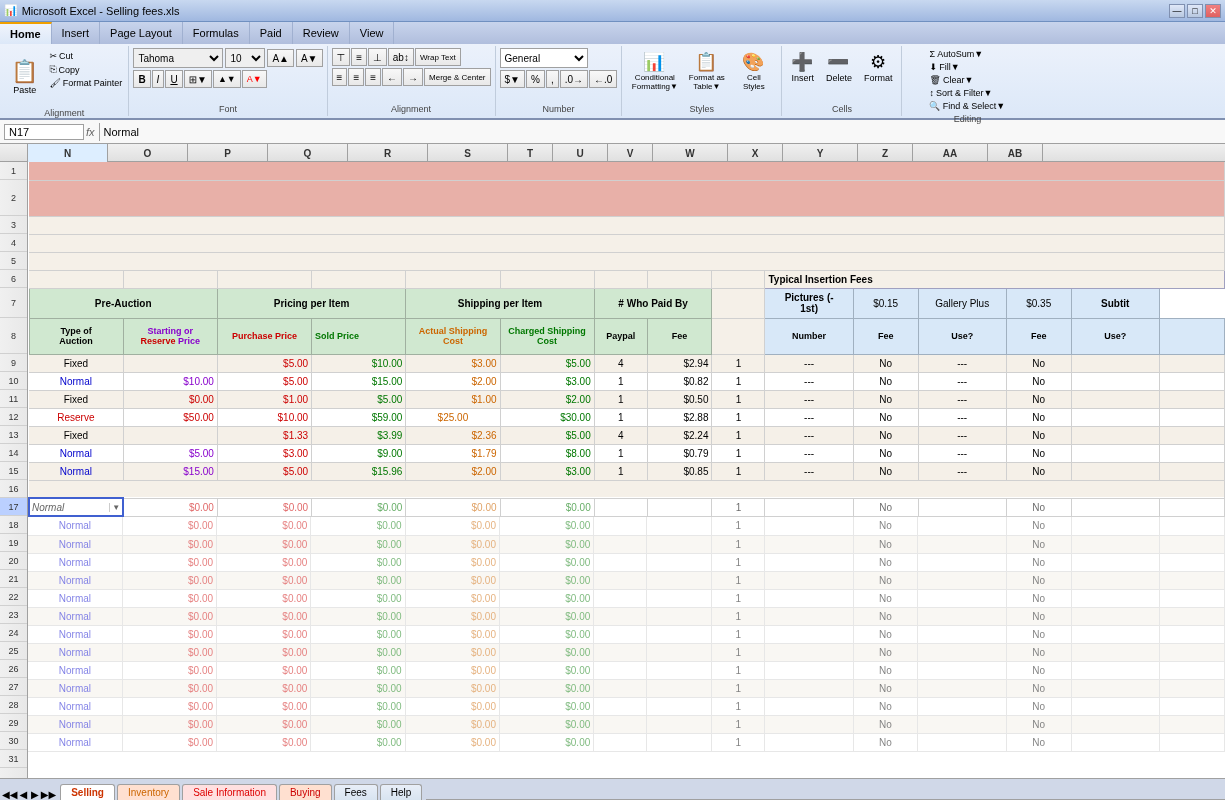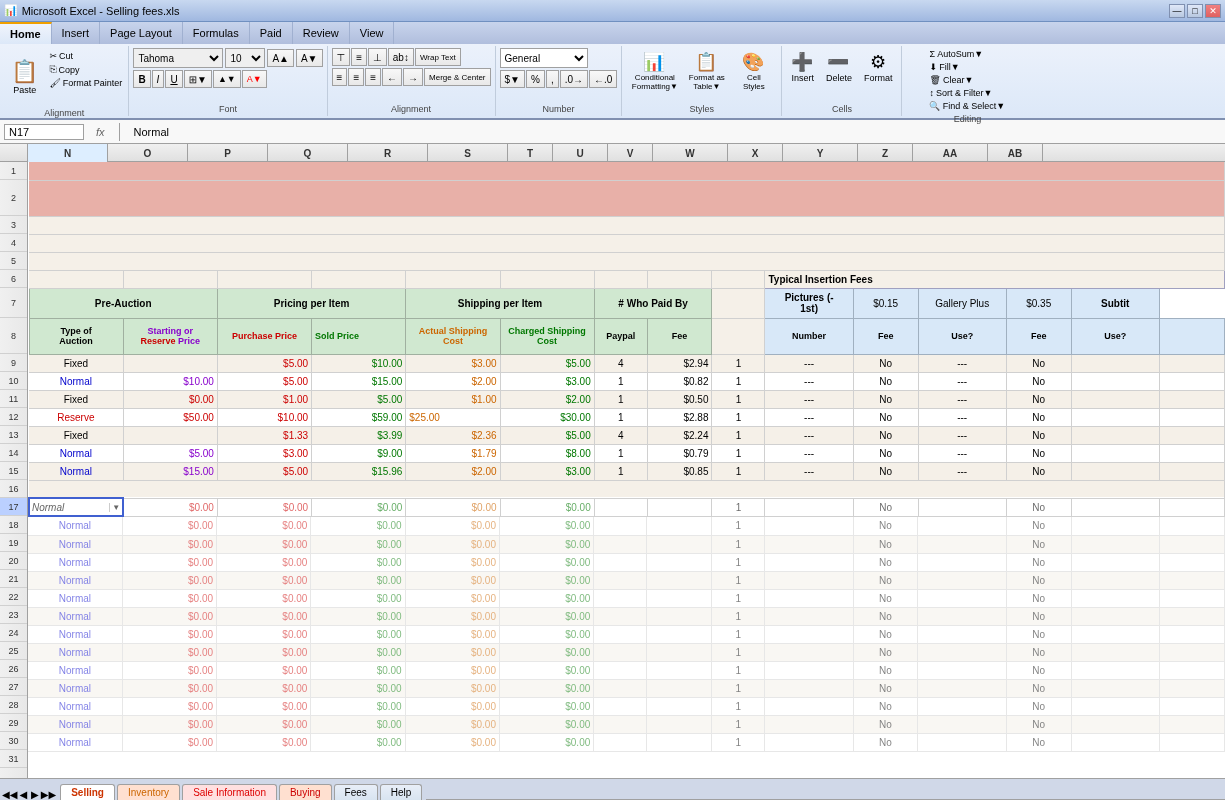--- a/index.html
+++ b/index.html
@@ -71,21 +71,21 @@
     }
 
     
     .formula-bar {
       height: 24px;
       display: flex;
       align-items: center;
       border-bottom: 1px solid #a0a0a0;
       background: #f8f8f8;
       padding: 0 4px;
-      gap: 12px;
+      gap: 2px;
     }
     .name-box {
       width: 80px;
       border: 1px solid #a0a0a0;
       padding: 1px 4px;
       font-size: 11px;
       background: white;
     }
     .formula-bar-divider { width: 1px; height: 18px; background: #a0a0a0; margin: 0 2px; }
     .formula-input { flex: 1; border: none; background: transparent; font-size: 11px; outline: none; }
@@ -606,21 +606,21 @@
             <td style="text-align:center;font-size:10px;background:#f5f0e8;">No</td>
             <td style="background:#f5f0e8;"></td>
             <td style="background:#f5f0e8;"></td>
           </tr>
 
           <tr>
             <td style="text-align:center;font-size:10px;color:#cc0000;">Reserve</td>
             <td style="text-align:right;font-size:10px;color:#cc0000;">$50.00</td>
             <td style="text-align:right;font-size:10px;color:#cc0000;">$10.00</td>
             <td style="text-align:right;font-size:10px;color:#007700;">$59.00</td>
-            <td style="text-align:left;font-size:10px;color:#cc6600;">$25.00</td>
+            <td style="text-align:center;font-size:10px;color:#cc6600;">$25.00</td>
             <td style="text-align:right;font-size:10px;color:#007700;">$30.00</td>
             <td style="text-align:center;font-size:10px;">1</td>
             <td style="text-align:right;font-size:10px;">$2.88</td>
             <td style="text-align:center;font-size:10px;">1</td>
             <td style="text-align:center;font-size:10px;">---</td>
             <td style="text-align:center;font-size:10px;">No</td>
             <td style="text-align:center;font-size:10px;">---</td>
             <td style="text-align:center;font-size:10px;">No</td>
             <td></td>
             <td></td>

